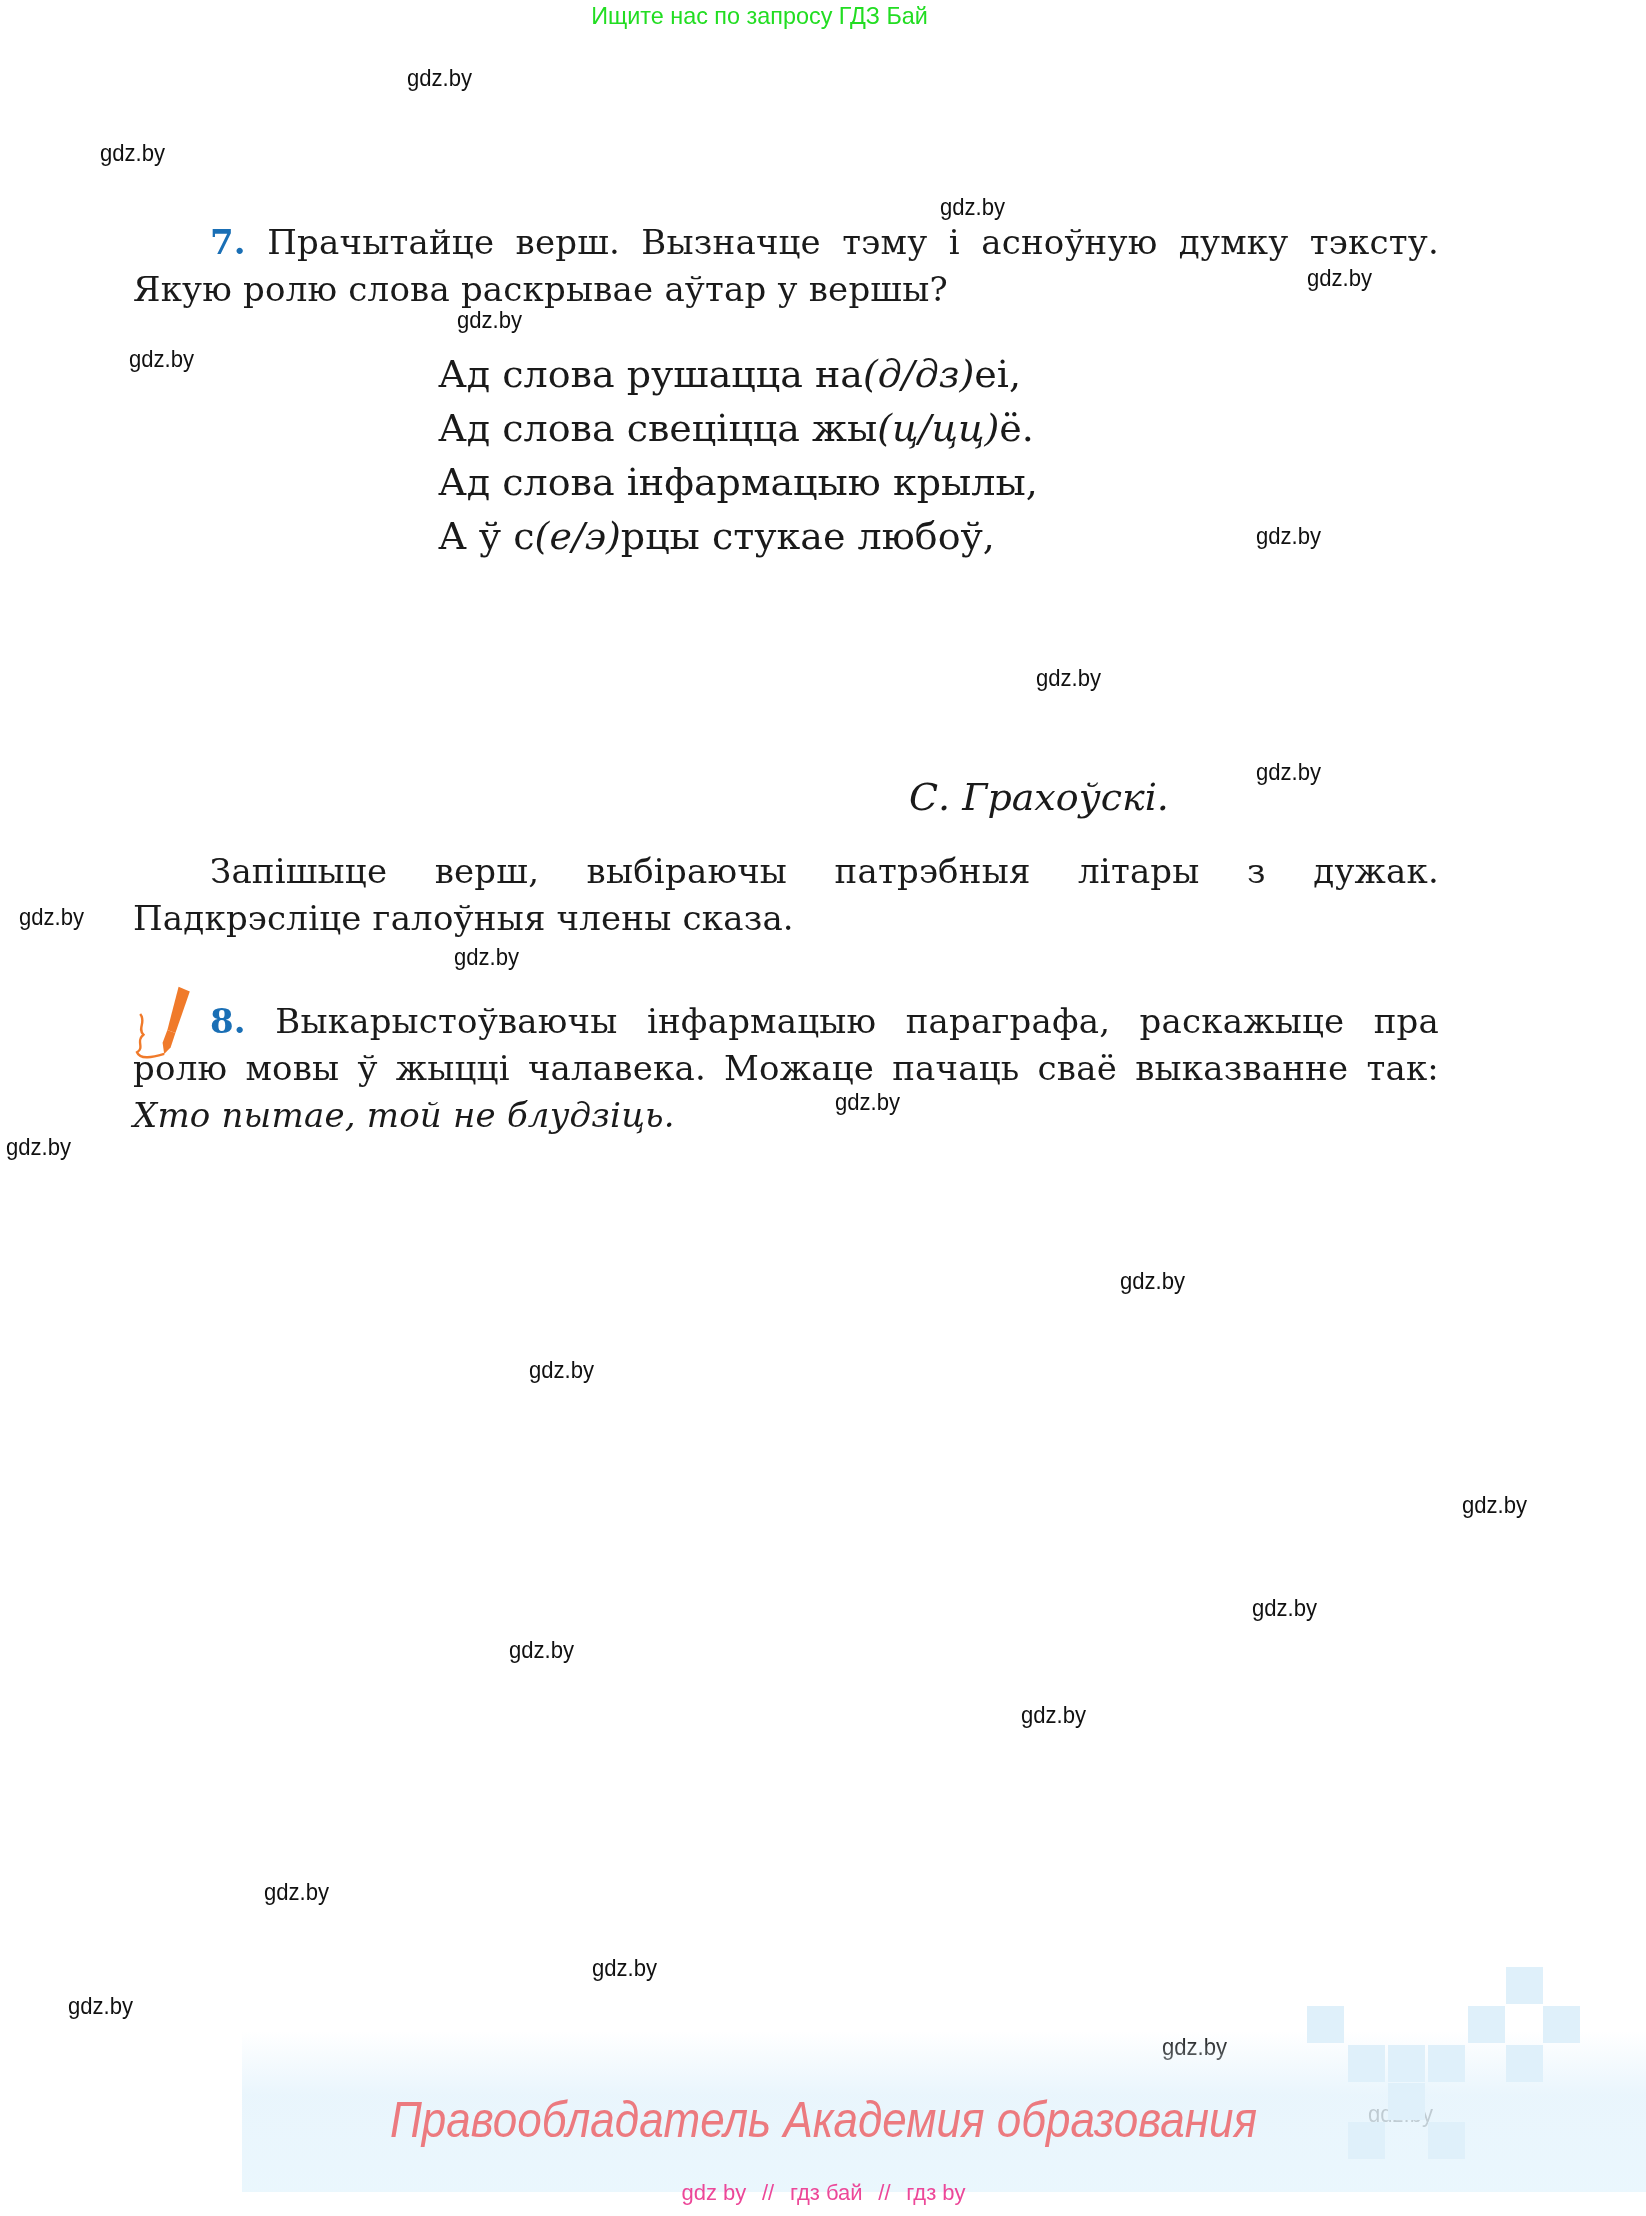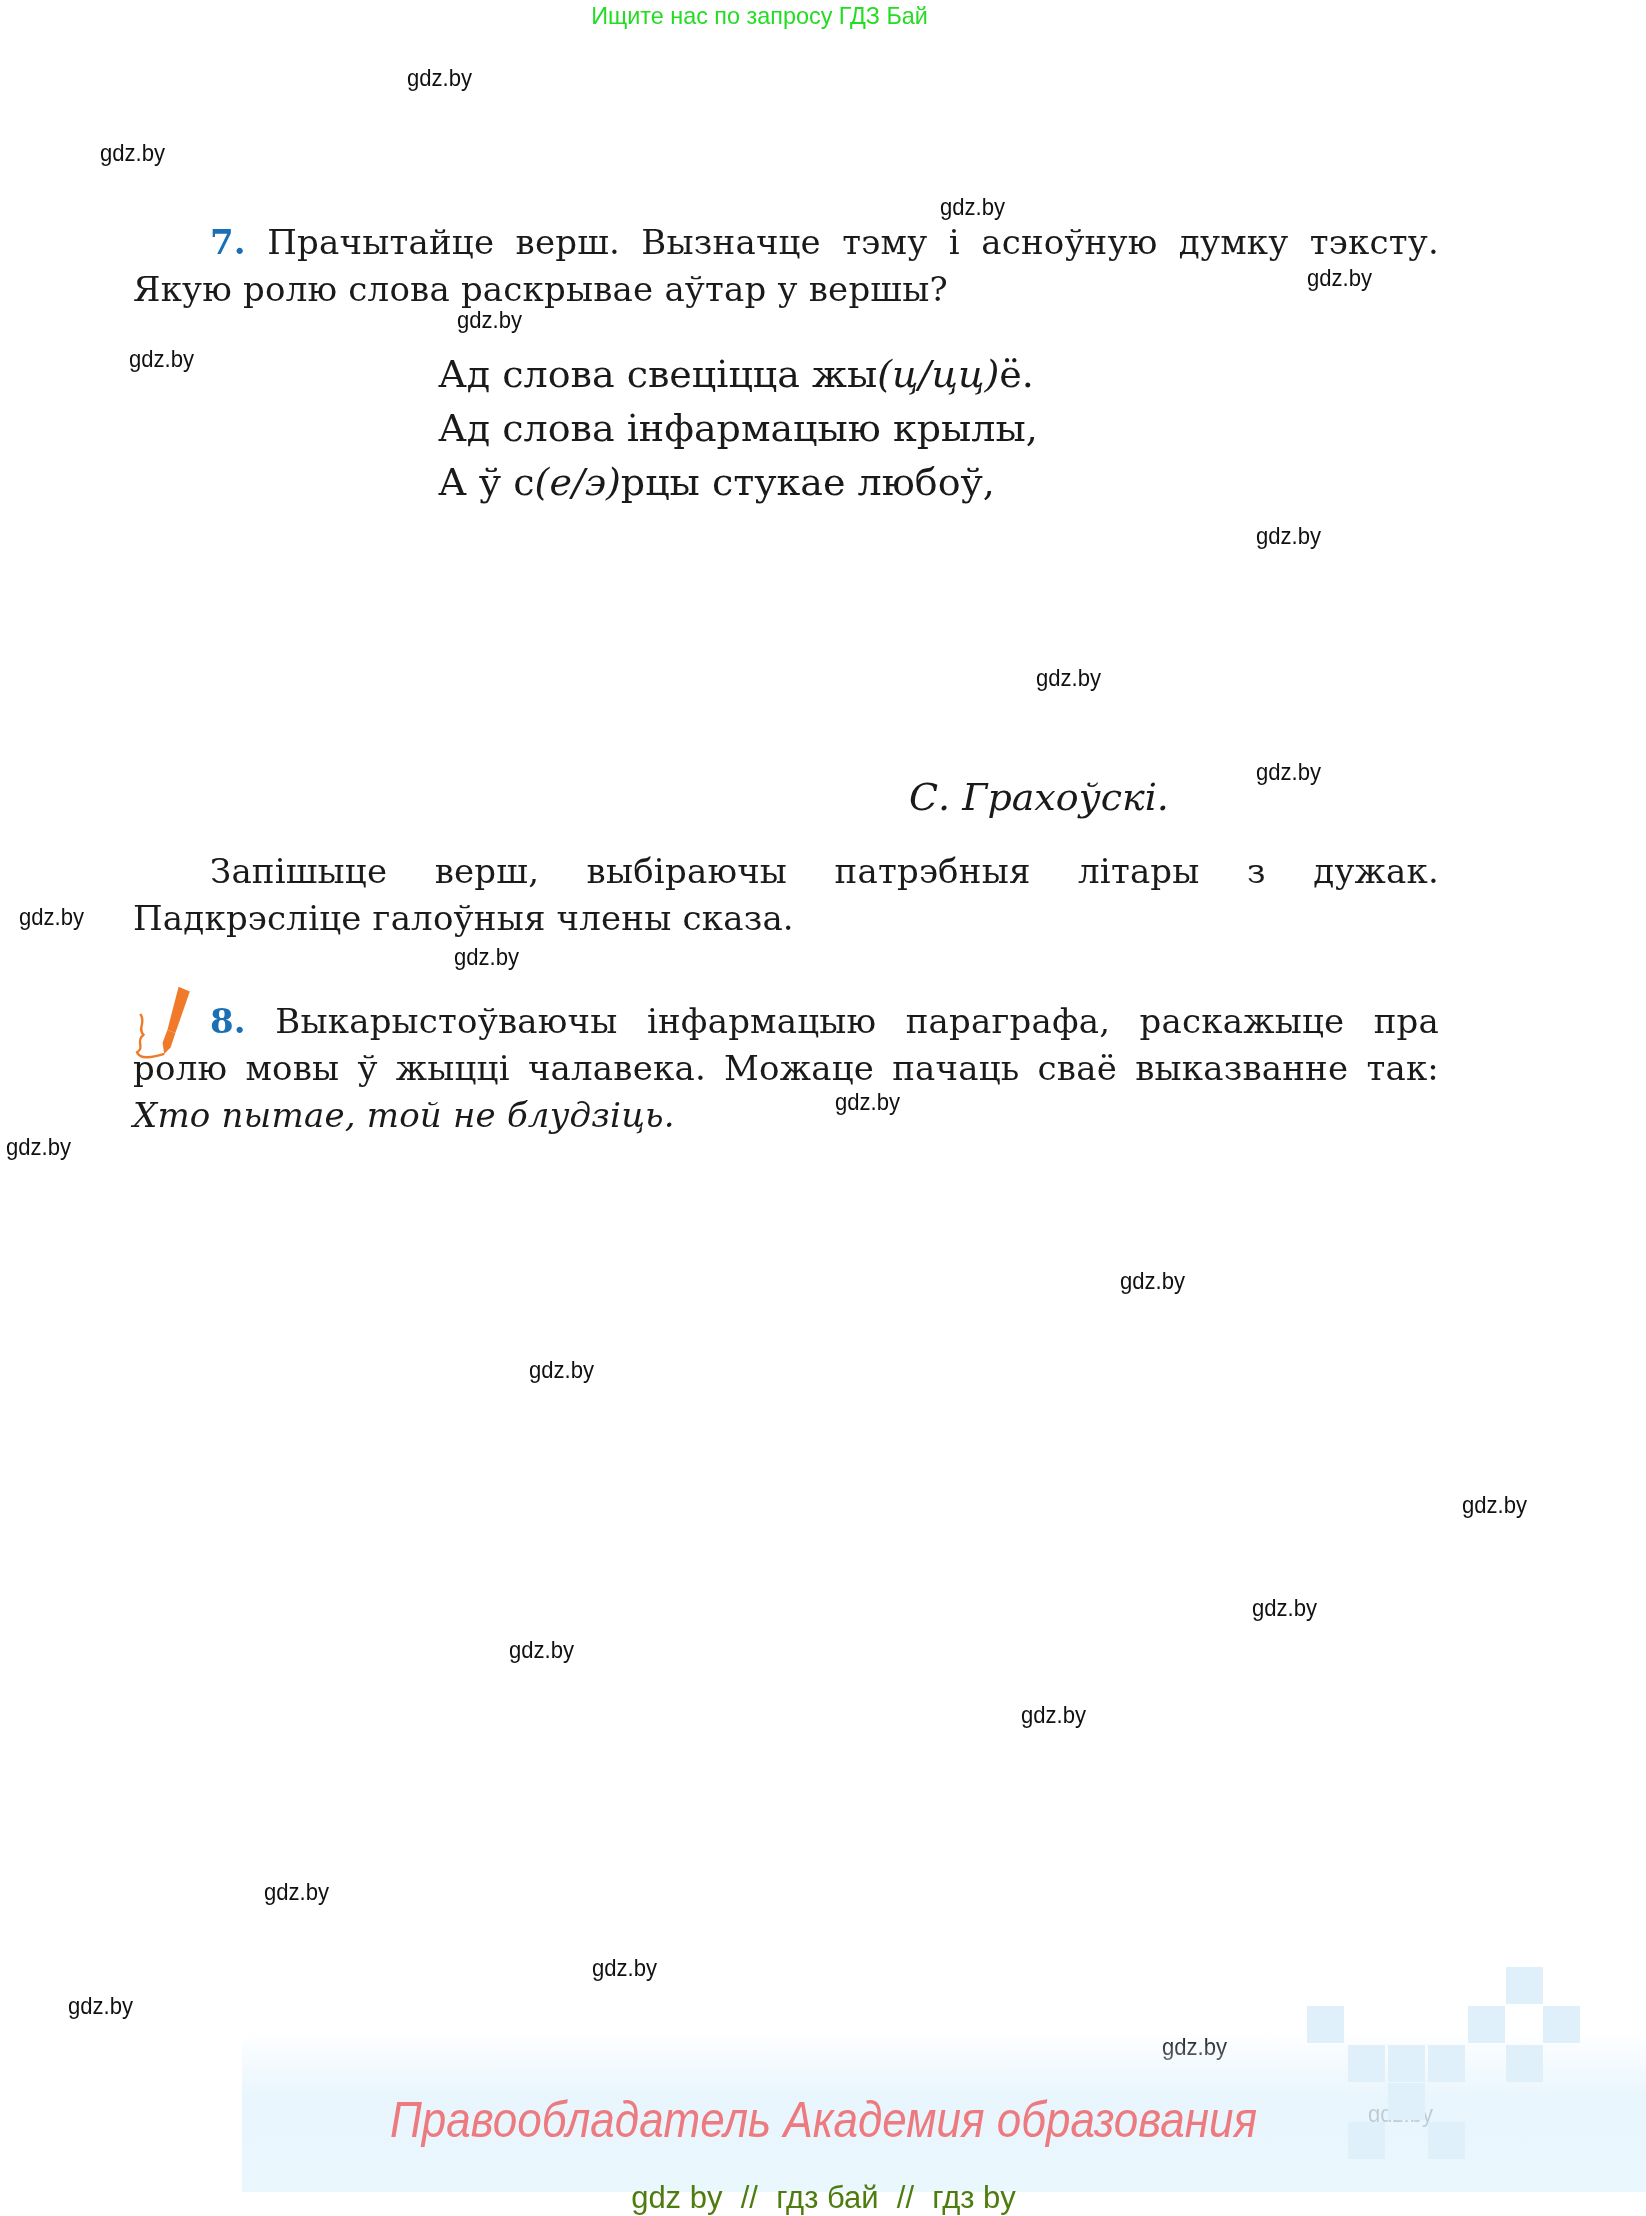--- a/index.html
+++ b/index.html
@@ -36,21 +36,21 @@
     background:linear-gradient(180deg, rgba(230,244,252,0) 0%, rgba(228,243,252,0.8) 40%, rgba(232,246,253,0.9) 100%);
   }
   .sq { position:absolute; width:37px; height:37px; background:#dff0fa; }
   .copyright {
     position:absolute; top:2091px; left:0; width:1647px; text-align:center;
     font-family:"Liberation Sans", sans-serif; font-style:italic;
     font-size:50px; color:#ec7a7f; transform:scaleX(0.88);
   }
   .bottom-links {
     position:absolute; top:2180px; left:0; width:1647px; text-align:center;
-    font-family:"Liberation Sans", sans-serif; font-size:31px; color:#4d7c0f;
+    font-family:"Liberation Sans", sans-serif; font-size:22px; color:#ec4899;
   }
   .bottom-links span { margin:0 4.8px; }
 </style>
 </head>
 <body>
 
 <div class="top-banner">Ищите нас по запросу ГДЗ Бай</div>
 
 <div id="wm-layer">
     <div class="wm" style="left: 407px; top: 64px;">gdz.by</div>
@@ -78,20 +78,21 @@
     <div class="wm" style="left: 1162px; top: 2033px;">gdz.by</div>
     <div class="wm" style="left: 1368px; top: 2100px;">gdz.by</div>
   </div>
 
 <div class="para" style="top:219px;">
   <span class="indent"></span><span class="num">7.</span>
   <span>Прачытайце верш. Вызначце тэму і асноўную думку тэксту. Якую ролю слова раскрывае аўтар у вершы?</span>
 </div>
 
 <div class="poem" id="poem">
+    <div class="line"><span>Ад слова рушацца на</span><i>(д/дз)</i><span>еі,</span></div>
     <div class="line"><span>Ад слова свеціцца жы</span><i>(ц/цц)</i><span>ё.</span></div>
     <div class="line"><span>Ад слова інфармацыю крылы,</span></div>
     <div class="line"><span>А ў с</span><i>(е/э)</i><span>рцы стукае любоў,</span></div>
   </div>
 <div class="author">С. Грахоўскі.</div>
 
 <div class="para" style="top:848px;">
   <span class="indent"></span><span>Запішыце верш, выбіраючы патрэбныя літары з дужак. Падкрэсліце галоўныя члены сказа.</span>
 </div>
 

